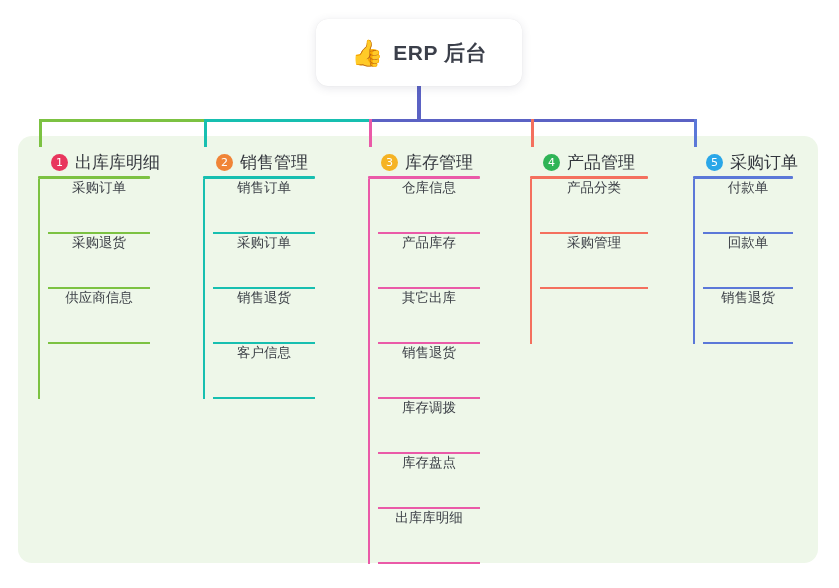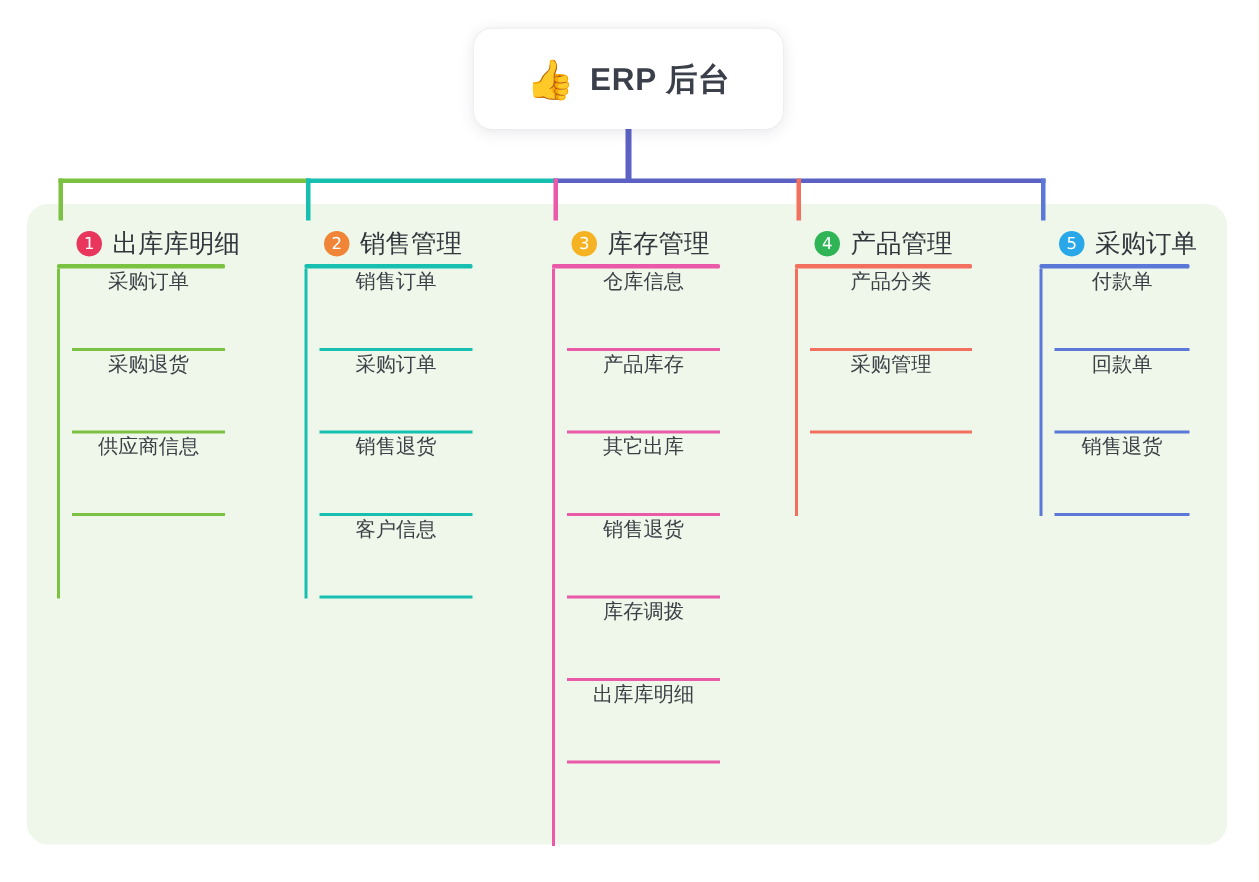--- a/index.html
+++ b/index.html
@@ -154,20 +154,24 @@
           </div>
           <div class="leaf">
             <span class="leaf-label">销售退货</span>
             <span class="leaf-rule" style="background: rgb(234, 90, 168);"></span>
           </div>
           <div class="leaf">
             <span class="leaf-label">库存调拨</span>
             <span class="leaf-rule" style="background: rgb(234, 90, 168);"></span>
           </div>
           <div class="leaf">
+            <span class="leaf-label">库存盘点</span>
+            <span class="leaf-rule" style="background: rgb(234, 90, 168);"></span>
+          </div>
+          <div class="leaf">
             <span class="leaf-label">出库库明细</span>
             <span class="leaf-rule" style="background: rgb(234, 90, 168);"></span>
           </div>
         </div>
       </div>
       <div class="col" style="left: 530px; top: 145px; width: 118px;">
         <div class="col-head">
           <span class="badge" style="background: rgb(47, 180, 86);">4</span>
           <span class="head-label">产品管理</span>
           <span class="head-rule" style="background: rgb(244, 112, 94);"></span>

